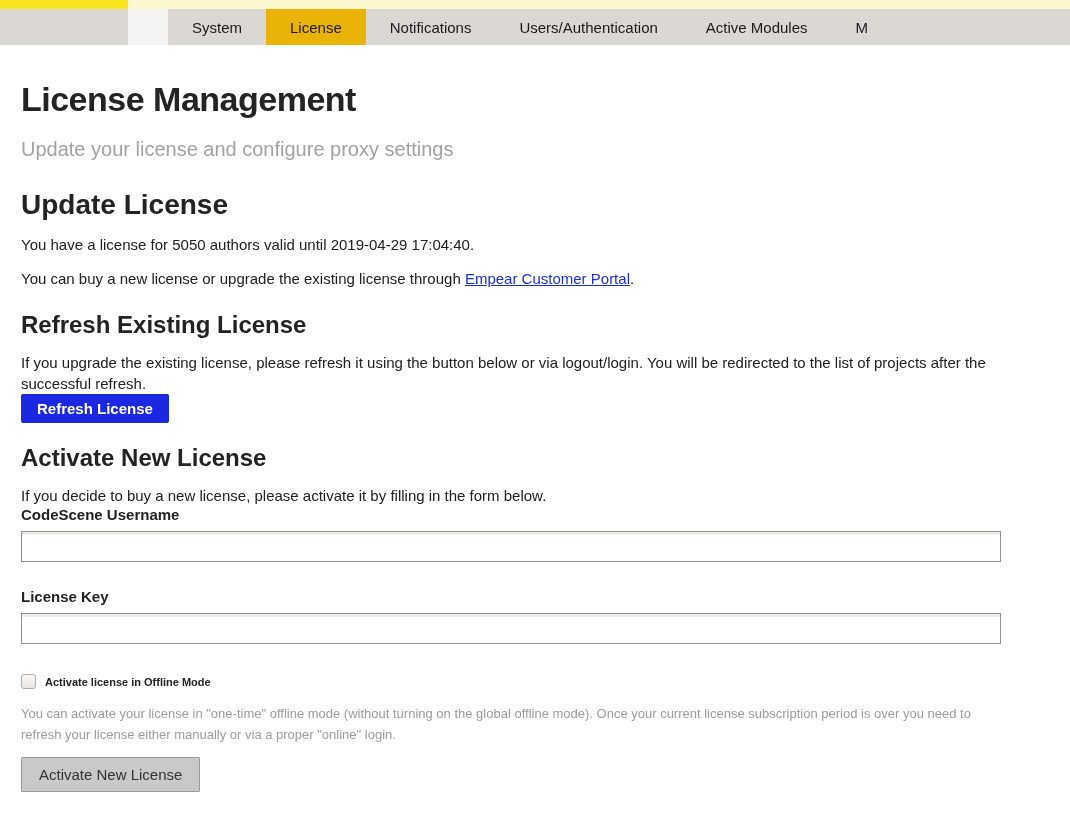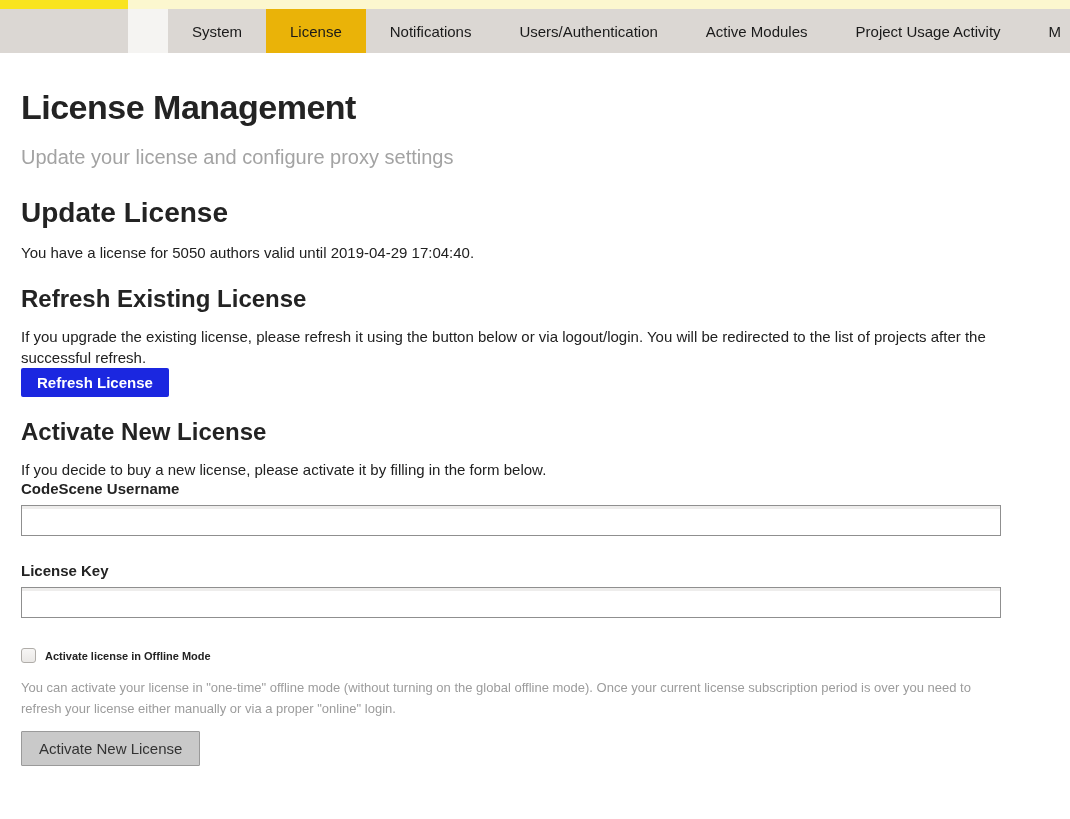--- a/index.html
+++ b/index.html
@@ -12,21 +12,21 @@
     position: relative;
   }
 
   
   .topstrip { display: flex; height: 9px; width: 100%; }
   .strip-left  { width: 128px; background: var(--accent-yellow, #f9e41f); }
   .strip-right { flex: 1; background: var(--accent-yellow-pale, #fcf7cf); }
 
   
   .navbar {
-    display: flex; height: 44px; width: 100%;
+    display: flex; height: 36px; width: 100%;
     background: var(--nav-gray, #dbd7d3);
     overflow: hidden;
     white-space: nowrap;
   }
   .nav-logo-block { width: 128px; height: 100%; background: var(--nav-gray, #dbd7d3); flex: 0 0 auto; }
   .nav-light-gap  { width: 40px;  height: 100%; background: #f5f4f2; flex: 0 0 auto; }
   .tab {
     display: flex; align-items: center;
     padding: 0 24px; height: 100%;
     font-size: 15px; color: #1a1a1a;
@@ -134,31 +134,31 @@
 </div>
 
 <nav class="navbar">
   <div class="nav-logo-block"></div>
   <div class="nav-light-gap"></div>
   <div class="tab">System</div>
   <div class="tab active">License</div>
   <div class="tab">Notifications</div>
   <div class="tab">Users/Authentication</div>
   <div class="tab">Active Modules</div>
-  <div class="tab">Project Usage Activity</div>
   <div class="tab">M</div>
 </nav>
 
 <main class="content">
 
   <h1 class="page-title">License Management</h1>
   <p class="subtitle">Update your license and configure proxy settings</p>
 
   <h2 class="section-xl">Update License</h2>
   <p class="body">You have a license for 5050 authors valid until 2019-04-29 17:04:40.</p>
+  <p class="body tight"><span>You can buy a new license or upgrade the existing license through </span><a class="link">Empear Customer Portal</a><span>.</span></p>
 
   <h3 class="section">Refresh Existing License</h3>
   <p class="body">If you upgrade the existing license, please refresh it using the button below or via logout/login. You will be redirected to the list of projects after the successful refresh.</p>
   <button class="btn-primary">Refresh License</button>
 
   <h3 class="section activate">Activate New License</h3>
   <p class="body">If you decide to buy a new license, please activate it by filling in the form below.</p>
 
   <label class="field-label">CodeScene Username</label>
   <input class="text-input" type="text" value="" style="">

